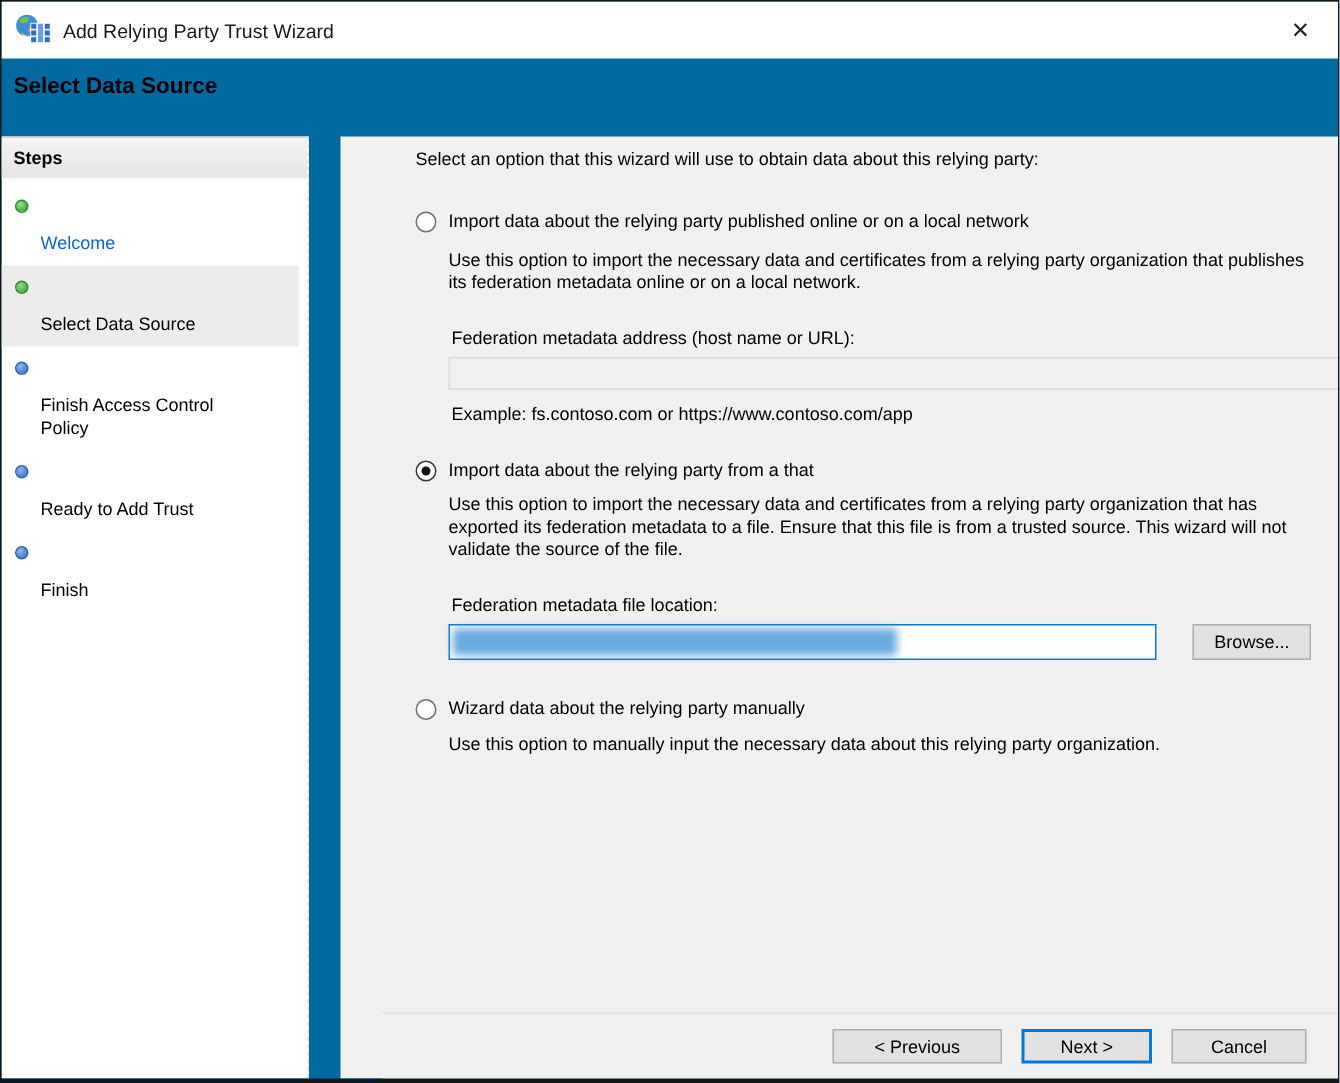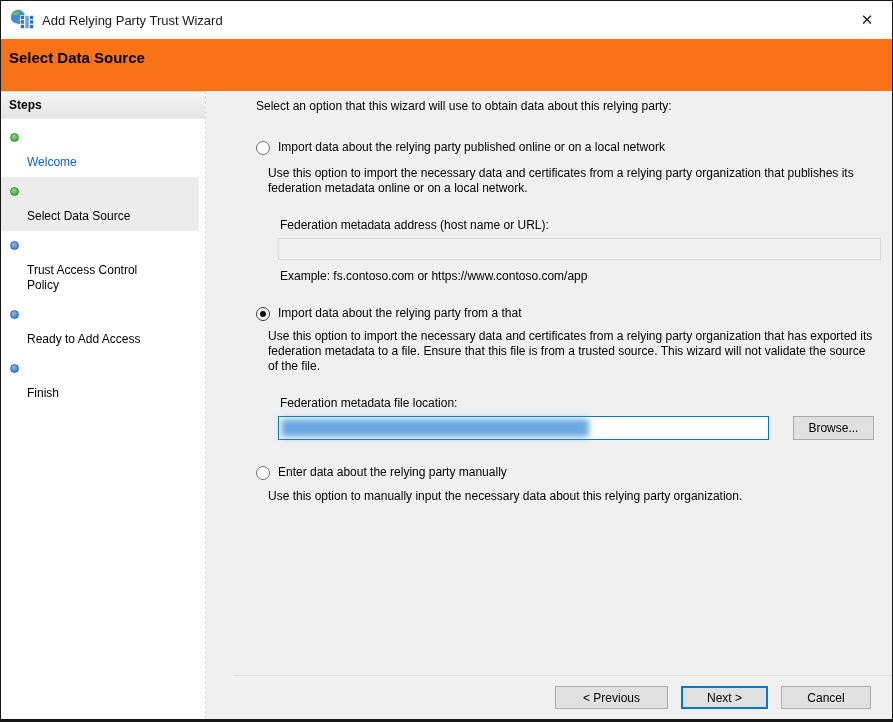--- a/index.html
+++ b/index.html
@@ -2,35 +2,35 @@
 <html><head>
 <meta charset="utf-8">
 <style>
   * { margin:0; padding:0; box-sizing:border-box; }
   html,body { width:893px; height:722px; background:#fff; }
   body { font-family:"Liberation Sans", sans-serif; font-size:12px; color:#000; }
 
   .dialog {
     width:893px; height:722px;
     border:1px solid #161616; border-bottom-width:3px;
-    display:flex; flex-direction:column; background:#f97316; overflow:hidden;
+    display:flex; flex-direction:column; background:#0369a1; overflow:hidden;
   }
 
   
   .titlebar { height:38px; display:flex; align-items:center; padding:0 10px 0 9px; background:#fff; flex:0 0 auto; }
   .app-icon { width:24px; height:22px; margin-right:8px; flex:0 0 auto; }
   .title-text { font-size:13px; color:#1a1a1a; flex:1; }
   .close-btn { width:30px; height:28px; display:flex; align-items:center; justify-content:center;
                font-size:15px; color:#222; cursor:default; }
 
   
   .page-heading { height:52px; padding:10px 0 0 8px; font-size:15px; font-weight:bold; color:#000; flex:0 0 auto; }
 
   
-  .body { flex:1; display:flex; min-height:0; }
+  .body { flex:1; display:flex; min-height:0;gap:21px; }
 
   
   .sidebar { width:205px; background:#fff; border-right:1px dashed #d9d9d9; flex:0 0 auto; }
   .steps-header { height:28px; line-height:27px; padding-left:8px; font-weight:bold; font-size:12px;
                   background:linear-gradient(#f5f5f5,#e4e4e4);
                   border-top:1px solid #d5d5d5; border-bottom:1px solid #ececec; }
   .step-list { margin-top:4px; }
   .step-item { display:flex; align-items:flex-start; padding:7px 6px 7px 9px; margin-right:6px; }
   .step-item.current { background:#ececec; }
   .dot { width:9px; height:9px; border-radius:50%; margin:3px 8px 0 0; flex:0 0 auto; }
@@ -46,21 +46,21 @@
 
   .radio-row { display:flex; align-items:center; margin-top:26px; }
   .radio-row.r2 { margin-top:22px; }
   .radio-row.r3 { margin-top:25px; }
   .radio { width:14px; height:14px; border:1px solid #6e6e6e; border-radius:50%; background:#fdfdfd;
            margin-top:0; flex:0 0 auto; display:flex; align-items:center; justify-content:center; }
   .radio.sel { border-color:#3a3a3a; }
   .radio-dot { width:6px; height:6px; border-radius:50%; background:#111; }
   .radio-label { margin-left:8px; line-height:15px; }
 
-  .desc { margin:11px 0 0 12px; max-width:650px; line-height:15px; white-space:pre-line; }
+  .desc { margin:11px 0 0 22px; max-width:650px; line-height:15px; white-space:pre-line; }
   .desc.d2 { margin-top:8px; }
   .desc.d3 { margin-top:9px; }
 
   .field-label { margin:22px 0 0 24px; line-height:15px; }
   .text-input { display:block; margin:5px 0 0 22px; height:22px; border:1px solid #d9d9d9;
                 background:#f0f0f0; width:603px; font-family:"Liberation Sans",sans-serif; font-size:12px; padding:0 4px; }
   .example { margin:9px 0 0 24px; line-height:15px; }
 
   .file-row { display:flex; align-items:flex-start; margin:5px 0 0 22px; }
   .file-input-wrap { position:relative; width:515px; height:24px; border:1px solid #0078d7; background:#fff; }
@@ -118,25 +118,25 @@
         <div class="step-item link">
           <span class="dot done"></span>
           <span class="step-label">Welcome</span>
         </div>
         <div class="step-item current">
           <span class="dot done"></span>
           <span class="step-label">Select Data Source</span>
         </div>
         <div class="step-item">
           <span class="dot todo"></span>
-          <span class="step-label">Trust Access Control Policy</span>
+          <span class="step-label">Finish Access Control Policy</span>
         </div>
         <div class="step-item">
           <span class="dot todo"></span>
-          <span class="step-label">Ready to Add Access</span>
+          <span class="step-label">Ready to Add Trust</span>
         </div>
         <div class="step-item">
           <span class="dot todo"></span>
           <span class="step-label">Finish</span>
         </div>
       </div>
     </div>
 
     <div class="main">
       <div class="content">
@@ -163,21 +163,21 @@
         <div class="file-row">
           <div class="file-input-wrap">
             <input type="text" value="" style="">
             <div class="redact"></div>
           </div>
           <button class="btn browse-btn">Browse...</button>
         </div>
 
         <div class="radio-row r3">
           <span class="radio"></span>
-          <span class="radio-label">Enter data about the relying party manually</span>
+          <span class="radio-label">Wizard data about the relying party manually</span>
         </div>
         <div class="desc d3">Use this option to manually input the necessary data about this relying party organization.</div>
 
       </div>
 
       <div class="footer">
         <button class="btn btn-previous">&lt; Previous</button>
         <button class="btn btn-next">Next &gt;</button>
         <button class="btn btn-cancel">Cancel</button>
       </div>

